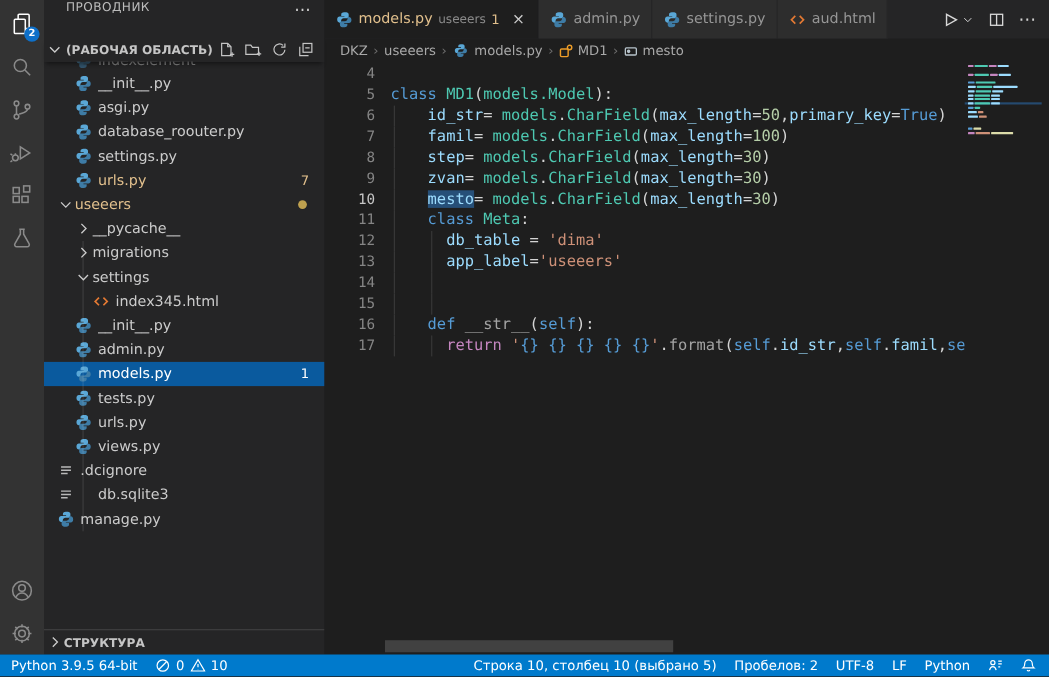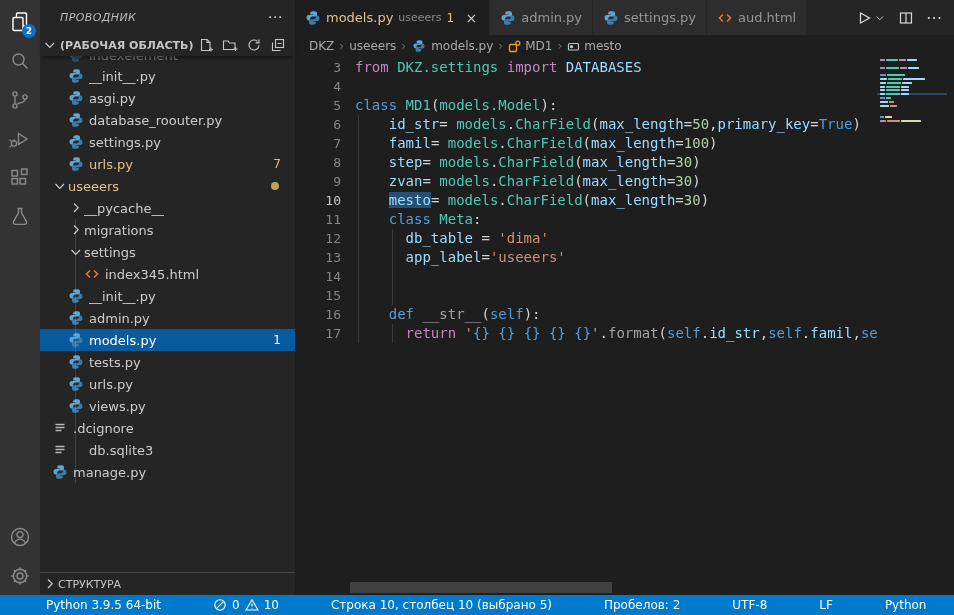--- a/index.html
+++ b/index.html
@@ -11,40 +11,40 @@
   
   .abar{width:40px;background:#333333;display:flex;flex-direction:column;align-items:center;padding-top:2px;flex:none;}
   .aitem{width:40px;height:39px;display:flex;align-items:center;justify-content:center;position:relative;opacity:.6;cursor:pointer;}
   .aitem.active{opacity:1;}
   .abadge{position:absolute;right:4px;bottom:3px;min-width:14px;height:14px;border-radius:8px;background:#0e70c9;color:#fff;
           font-size:9px;line-height:14px;text-align:center;font-weight:bold;}
   .aspacer{flex:1;}
 
   
   .sbar{width:255px;background:#252526;display:flex;flex-direction:column;flex:none;min-height:0;}
-  .sb-head{height:34px;display:flex;align-items:center;padding:0 12px 0 20px;font-size:11px;color:#bbbbbb;letter-spacing:.4px;flex:none;font-style:italic;}
+  .sb-head{height:34px;display:flex;align-items:flex-start;padding:0 12px 0 20px;font-size:11px;color:#bbbbbb;letter-spacing:.4px;flex:none;}
   .sb-more{margin-left:auto;color:#cfcfcf;font-size:15px;cursor:pointer;}
   .sb-sect{height:22px;display:flex;align-items:center;padding:0 8px 0 2px;font-weight:bold;font-size:11px;color:#c5c5c5;
            position:relative;z-index:2;box-shadow:0 4px 4px -2px rgba(0,0,0,.45);flex:none;}
   .sb-sect .lbl{margin-left:2px;white-space:nowrap;overflow:hidden;}
   .sect-acts{margin-left:auto;display:flex;gap:6px;}
   .sect-acts span{width:18px;height:18px;display:flex;align-items:center;justify-content:center;cursor:pointer;}
   .tree{flex:1;position:relative;overflow:hidden;}
   .trow{height:22px;display:flex;align-items:center;white-space:nowrap;font-size:13px;cursor:pointer;position:relative;}
   .trow .fico{width:16px;height:16px;flex:none;display:flex;align-items:center;justify-content:center;margin-right:5px;}
   .trow .chev{width:16px;height:16px;flex:none;display:flex;align-items:center;justify-content:center;}
   .trow .lbl{overflow:hidden;text-overflow:ellipsis;}
   .trow.sel{background:#0a5a9e;color:#ffffff;}
   .trow .badge{margin-left:auto;margin-right:14px;font-size:12px;}
   .mod{color:#e2c08d;}
   .dotb{width:8px;height:8px;border-radius:50%;background:#bfa14f;margin-left:auto;margin-right:16px;flex:none;}
   .trow.clip{height:9px;overflow:hidden;opacity:.55;}
   .clipin{display:flex;align-items:center;margin-top:-11px;width:100%;}
   .tguide{position:absolute;width:1px;background:rgba(255,255,255,.12);left:35px;}
-  .outline{height:22px;border-top:1px solid rgba(128,128,128,.35);display:flex;align-items:center;font-weight:normal;
+  .outline{height:22px;border-top:1px solid rgba(128,128,128,.35);display:flex;align-items:center;font-weight:bold;
            font-size:11px;color:#c5c5c5;padding-left:2px;flex:none;cursor:pointer;}
 
   
   .egroup{flex:1;display:flex;flex-direction:column;min-width:0;background:#1e1e1e;}
   .tabs{height:35px;background:#252526;display:flex;align-items:stretch;flex:none;}
   .tab{display:flex;align-items:center;padding:0 10px;font-size:13px;background:#2d2d2d;color:#969696;
        border-right:1px solid #252526;gap:5px;cursor:pointer;}
   .tab.active{background:#1e1e1e;color:#e2c08d;}
   .tab .dir{font-size:11px;color:#8a8a8a;}
   .tab .tbadge{color:#e2c08d;font-size:12px;}
@@ -66,21 +66,21 @@
   .sel-tok{background:#264f78;}
 
   .minimap{position:absolute;top:2px;right:7px;width:70px;cursor:pointer;}
   .mrow{height:2px;margin-bottom:1.8px;display:flex;gap:1px;padding-left:3px;}
   .mrow.selrow{background:rgba(38,79,120,.9);}
   .mseg{height:2px;border-radius:.5px;}
   .hscroll{position:absolute;left:55px;bottom:2px;width:262px;height:11px;background:#4a4a4a;opacity:.8;cursor:pointer;}
 
   
   .status{height:20px;background:#007acc;color:#ffffff;display:flex;align-items:center;font-size:12px;flex:none;}
-  .sitem{display:flex;align-items:center;gap:5px;padding:0 8px;height:100%;cursor:pointer;white-space:nowrap;margin-left:36px;}
+  .sitem{display:flex;align-items:center;gap:5px;padding:0 8px;height:100%;cursor:pointer;white-space:nowrap;}
   .sitem.first{padding-left:10px;}
   .sright{margin-left:auto;display:flex;align-items:center;height:100%;padding-right:4px;}
   svg{display:block;}
 </style>
 <style>.tk-kw{color:#569cd6}.tk-kw2{color:#c586c0}.tk-ty{color:#4ec9b2}.tk-va{color:#9cdcfe}.tk-nu{color:#b5cea8}.tk-st{color:#ce9178}.tk-fn{color:#a3a3a3}.tk-pl{color:#d4d4d4}.tk-sel{color:#9cdcfe;background:#264f78;}</style></head>
 <body>
 
 <div class="app">
   <div class="main">
     <div class="abar" id="abar">
@@ -463,21 +463,20 @@
               <svg width="13" height="13" viewBox="0 0 13 13" fill="none" stroke="#b8c4cc" stroke-width="1.2">
                 <rect x="1.5" y="3.5" width="10" height="6.5" rx="1"></rect>
                 <circle cx="4.5" cy="6.7" r="1" fill="#b8c4cc"></circle>
               </svg>
             </span>
             <span>mesto</span>
           </span>
         </div>
       <div class="code-wrap">
         <div class="code-scroll" id="code">
-            <div class="cline"><span class="ln">3</span><span class="lt"><span class="tk-kw2">from</span><span class="tk-pl"> </span><span class="tk-ty">DKZ.settings</span><span class="tk-pl"> </span><span class="tk-kw2">import</span><span class="tk-pl"> </span><span class="tk-va">DATABASES</span></span></div>
             <div class="cline"><span class="ln">4</span><span class="lt"></span></div>
             <div class="cline"><span class="ln">5</span><span class="lt"><span class="tk-kw">class</span><span class="tk-pl"> </span><span class="tk-ty">MD1</span><span class="tk-pl">(</span><span class="tk-ty">models.Model</span><span class="tk-pl">):</span></span></div>
             <div class="cline"><span class="guide" style="left: 63px;"></span><span class="ln">6</span><span class="lt"><span class="tk-pl">    </span><span class="tk-va">id_str</span><span class="tk-pl">= </span><span class="tk-ty">models</span><span class="tk-pl">.</span><span class="tk-ty">CharField</span><span class="tk-pl">(</span><span class="tk-va">max_length</span><span class="tk-pl">=</span><span class="tk-nu">50</span><span class="tk-pl">,</span><span class="tk-va">primary_key</span><span class="tk-pl">=</span><span class="tk-kw">True</span><span class="tk-pl">)</span></span></div>
             <div class="cline"><span class="guide" style="left: 63px;"></span><span class="ln">7</span><span class="lt"><span class="tk-pl">    </span><span class="tk-va">famil</span><span class="tk-pl">= </span><span class="tk-ty">models</span><span class="tk-pl">.</span><span class="tk-ty">CharField</span><span class="tk-pl">(</span><span class="tk-va">max_length</span><span class="tk-pl">=</span><span class="tk-nu">100</span><span class="tk-pl">)</span></span></div>
             <div class="cline"><span class="guide" style="left: 63px;"></span><span class="ln">8</span><span class="lt"><span class="tk-pl">    </span><span class="tk-va">step</span><span class="tk-pl">= </span><span class="tk-ty">models</span><span class="tk-pl">.</span><span class="tk-ty">CharField</span><span class="tk-pl">(</span><span class="tk-va">max_length</span><span class="tk-pl">=</span><span class="tk-nu">30</span><span class="tk-pl">)</span></span></div>
             <div class="cline"><span class="guide" style="left: 63px;"></span><span class="ln">9</span><span class="lt"><span class="tk-pl">    </span><span class="tk-va">zvan</span><span class="tk-pl">= </span><span class="tk-ty">models</span><span class="tk-pl">.</span><span class="tk-ty">CharField</span><span class="tk-pl">(</span><span class="tk-va">max_length</span><span class="tk-pl">=</span><span class="tk-nu">30</span><span class="tk-pl">)</span></span></div>
             <div class="cline cur"><span class="guide" style="left: 63px;"></span><span class="ln">10</span><span class="lt"><span class="tk-pl">    </span><span class="tk-sel sel-tok">mesto</span><span class="tk-pl">= </span><span class="tk-ty">models</span><span class="tk-pl">.</span><span class="tk-ty">CharField</span><span class="tk-pl">(</span><span class="tk-va">max_length</span><span class="tk-pl">=</span><span class="tk-nu">30</span><span class="tk-pl">)</span></span></div>
             <div class="cline"><span class="guide" style="left: 63px;"></span><span class="ln">11</span><span class="lt"><span class="tk-pl">    </span><span class="tk-kw">class</span><span class="tk-pl"> </span><span class="tk-ty">Meta</span><span class="tk-pl">:</span></span></div>
             <div class="cline"><span class="guide" style="left: 63px;"></span><span class="guide" style="left: 96.72px;"></span><span class="ln">12</span><span class="lt"><span class="tk-pl">      </span><span class="tk-va">db_table</span><span class="tk-pl"> = </span><span class="tk-st">'dima'</span></span></div>
             <div class="cline"><span class="guide" style="left: 63px;"></span><span class="guide" style="left: 96.72px;"></span><span class="ln">13</span><span class="lt"><span class="tk-pl">      </span><span class="tk-va">app_label</span><span class="tk-pl">=</span><span class="tk-st">'useeers'</span></span></div>

